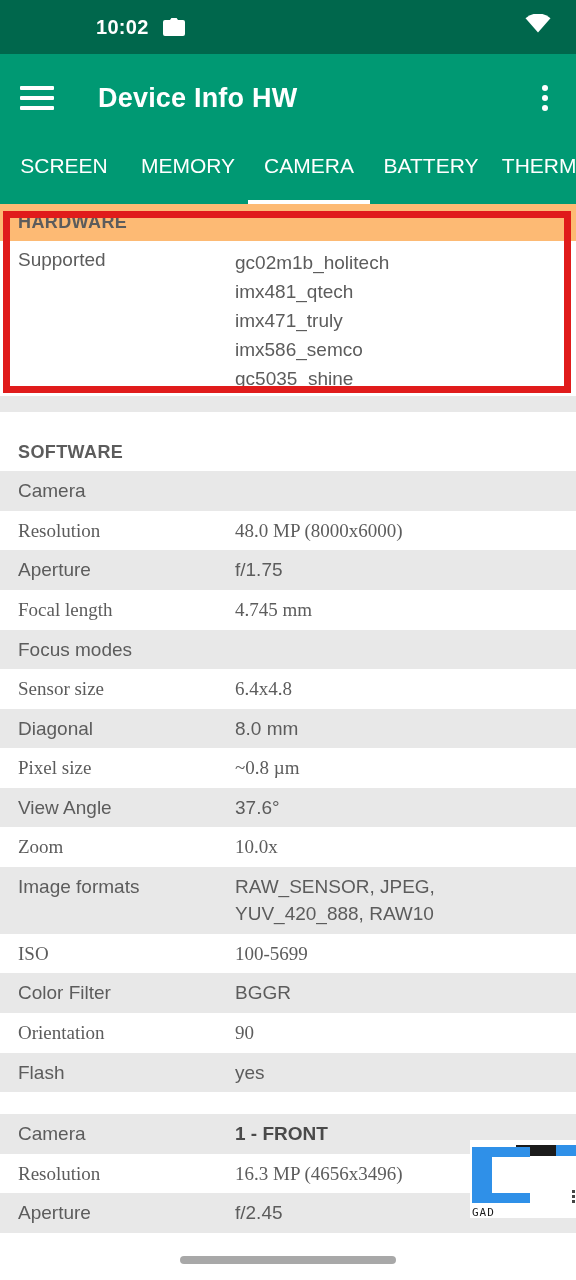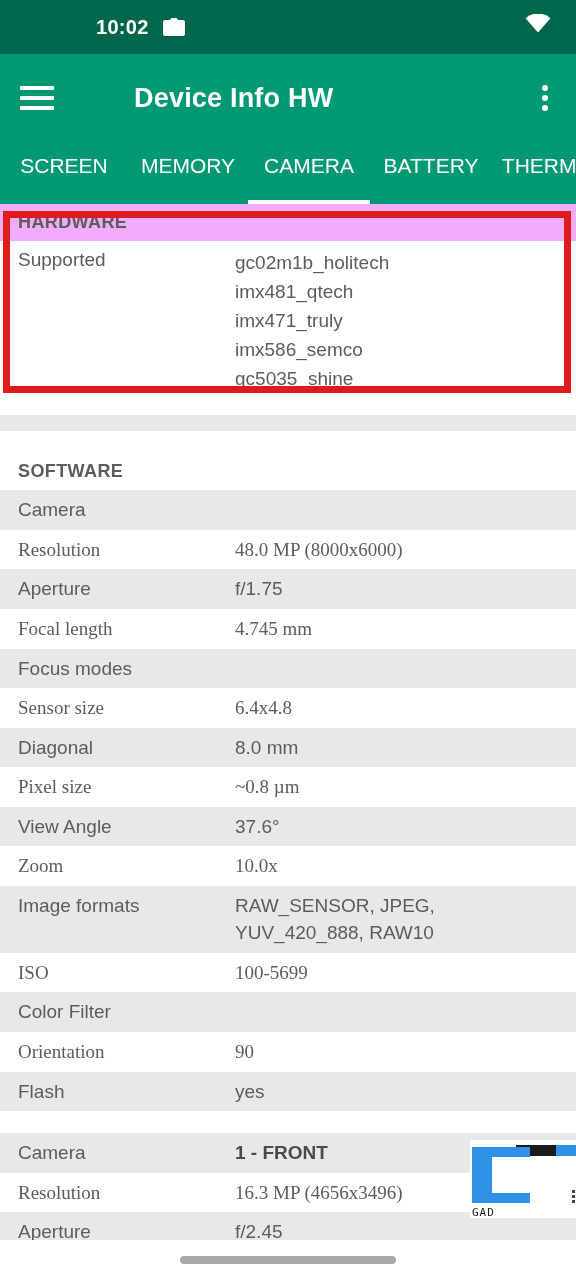--- a/index.html
+++ b/index.html
@@ -35,21 +35,20 @@
   .sb-volte .v2{ font-size:8px; font-weight:normal; }
   .sb-batt{ font-size:19px; font-weight:bold; margin-left:2px; }
 
   
   .appbar{
     background:#009973;
     height:88px;
     display:flex; align-items:center;
     padding:0 20px;
     position:relative;
-    gap:36px;
   }
   .hamburger{ width:34px; height:24px; display:flex; flex-direction:column; justify-content:space-between; cursor:pointer; }
   .hamburger span{ display:block; height:4px; background:#ffffff; border-radius:1px; }
   .app-title{
     color:#ffffff; font-size:27px; font-weight:bold;
     margin-left:44px; letter-spacing:.2px;
   }
   .overflow{ position:absolute; right:28px; display:flex; flex-direction:column; gap:4px; cursor:pointer; }
   .overflow i{ width:6px; height:6px; border-radius:50%; background:#fff; display:block; }
 
@@ -64,41 +63,41 @@
     padding:12px 0 0 0; white-space:nowrap;
     display:flex; flex-direction:column; align-items:center;
     cursor:pointer; flex:none;
   }
   .tab .tab-underline{ height:5px; width:100%; background:transparent; margin-top:22px; }
   .tab.active .tab-underline{ background:#ffffff; }
 
   
   .content{ background:#ffffff; position:relative; }
   .section-head{
-    background:#f0abfc;
+    background:#fdba74;
     font-size:18px; font-weight:bold; color:#5c5c5c;
     padding:8px 0 8px 18px;
     letter-spacing:.4px;
   }
   .row{
     display:flex; align-items:flex-start;
     padding:6px 0 6px 18px;
     font-size:19px; color:#5c5c5c;
     min-height:35px;
   }
   .row.alt{ background:#e8e8e8; }
   .row.plain{ background:#ffffff;font-family:Liberation Serif, serif; }
   .row .k{ width:217px; flex:none; line-height:1.45; }
   .row .v{ flex:1; line-height:1.45; padding-right:12px; }
   .row .v.bold{ font-weight:bold; color:#4a4a4a; }
   .spacer{ height:22px; background:#ffffff; }
 
   
   .hw-block{ background:#ffffff; }
-  .hw-row{ display:flex; padding:8px 0 22px 18px; font-size:19px; color:#5c5c5c; }
+  .hw-row{ display:flex; padding:8px 0 3px 18px; font-size:19px; color:#5c5c5c; }
   .hw-row .k{ width:217px; flex:none; }
   .hw-row .v{ flex:1; line-height:1.52; }
   .hw-tail{ height:16px; background:#e8e8e8; }
 
   
   .redbox{
     position:absolute;
     left:3px; top:211px;
     width:568px; height:182px;
     border:7px solid #e01b1b;
@@ -280,20 +279,21 @@
       <div class="row alt">
         <div class="k">Image formats</div>
         <div class="v">RAW_SENSOR, JPEG, YUV_420_888, RAW10</div>
       </div>
       <div class="row plain">
         <div class="k">ISO</div>
         <div class="v">100-5699</div>
       </div>
       <div class="row alt">
         <div class="k">Color Filter</div>
+        <div class="v">BGGR</div>
       </div>
       <div class="row plain">
         <div class="k">Orientation</div>
         <div class="v">90</div>
       </div>
       <div class="row alt">
         <div class="k">Flash</div>
         <div class="v">yes</div>
       </div>
     </div>

